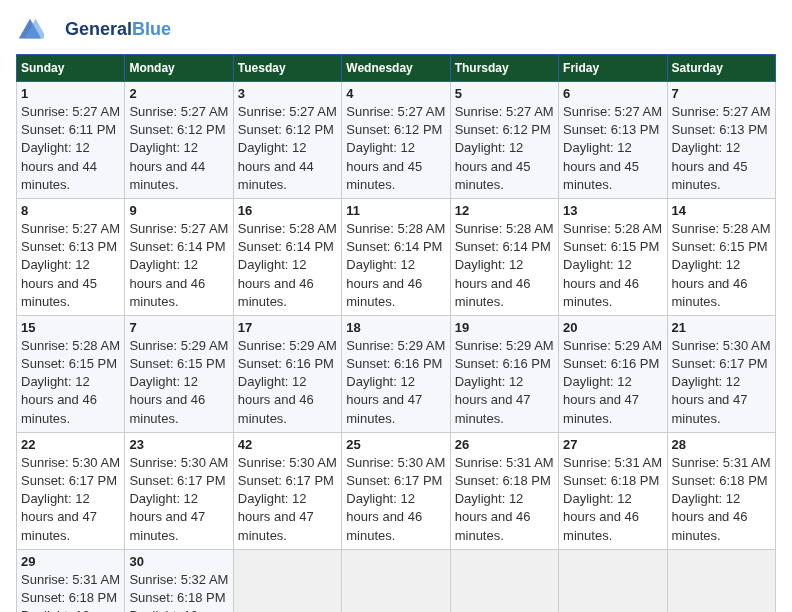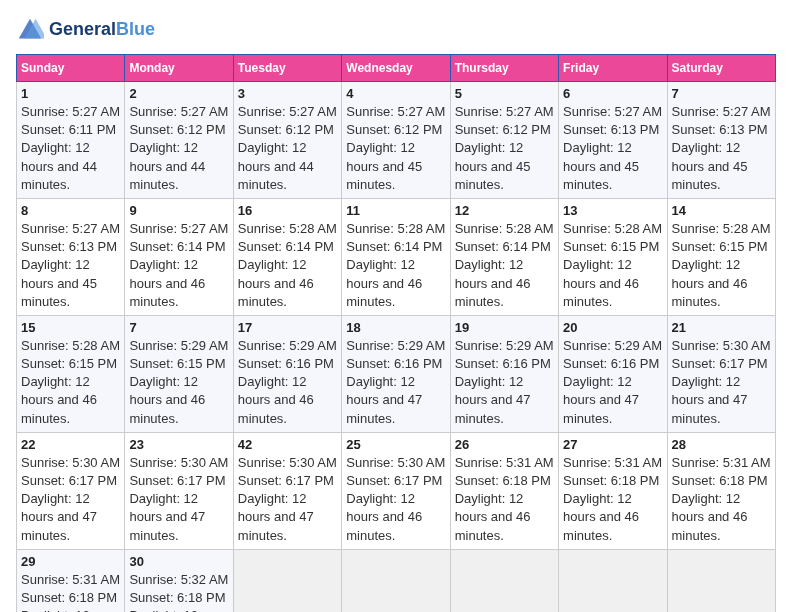--- a/index.html
+++ b/index.html
@@ -12,21 +12,21 @@
     }
     .header-area {
       display: flex;
       justify-content: space-between;
       align-items: flex-start;
       margin-bottom: 10px;
     }
     .logo {
       display: flex;
       align-items: center;
-      gap: 5px;
+      gap: 21px;
     }
     .logo-text {
       font-size: 18px;
       font-weight: bold;
       color: #1a3c6e;
       line-height: 1.1;
     }
     .logo-text span {
       color: #4a90d9;
     }
@@ -45,21 +45,21 @@
     .subtitle {
       font-size: 14px;
       color: #444;
     }
     table {
       width: 100%;
       border-collapse: collapse;
       font-size: 11px;
     }
     thead tr th {
-      background-color: #ec4899;
+      background-color: #14532d;
       color: #fff;
       padding: 6px 4px;
       text-align: left;
       font-size: 12px;
       font-weight: bold;
       border: 1px solid #2a5aaf;
     }
     tbody tr td {
       border: 1px solid #ccc;
       padding: 4px;

